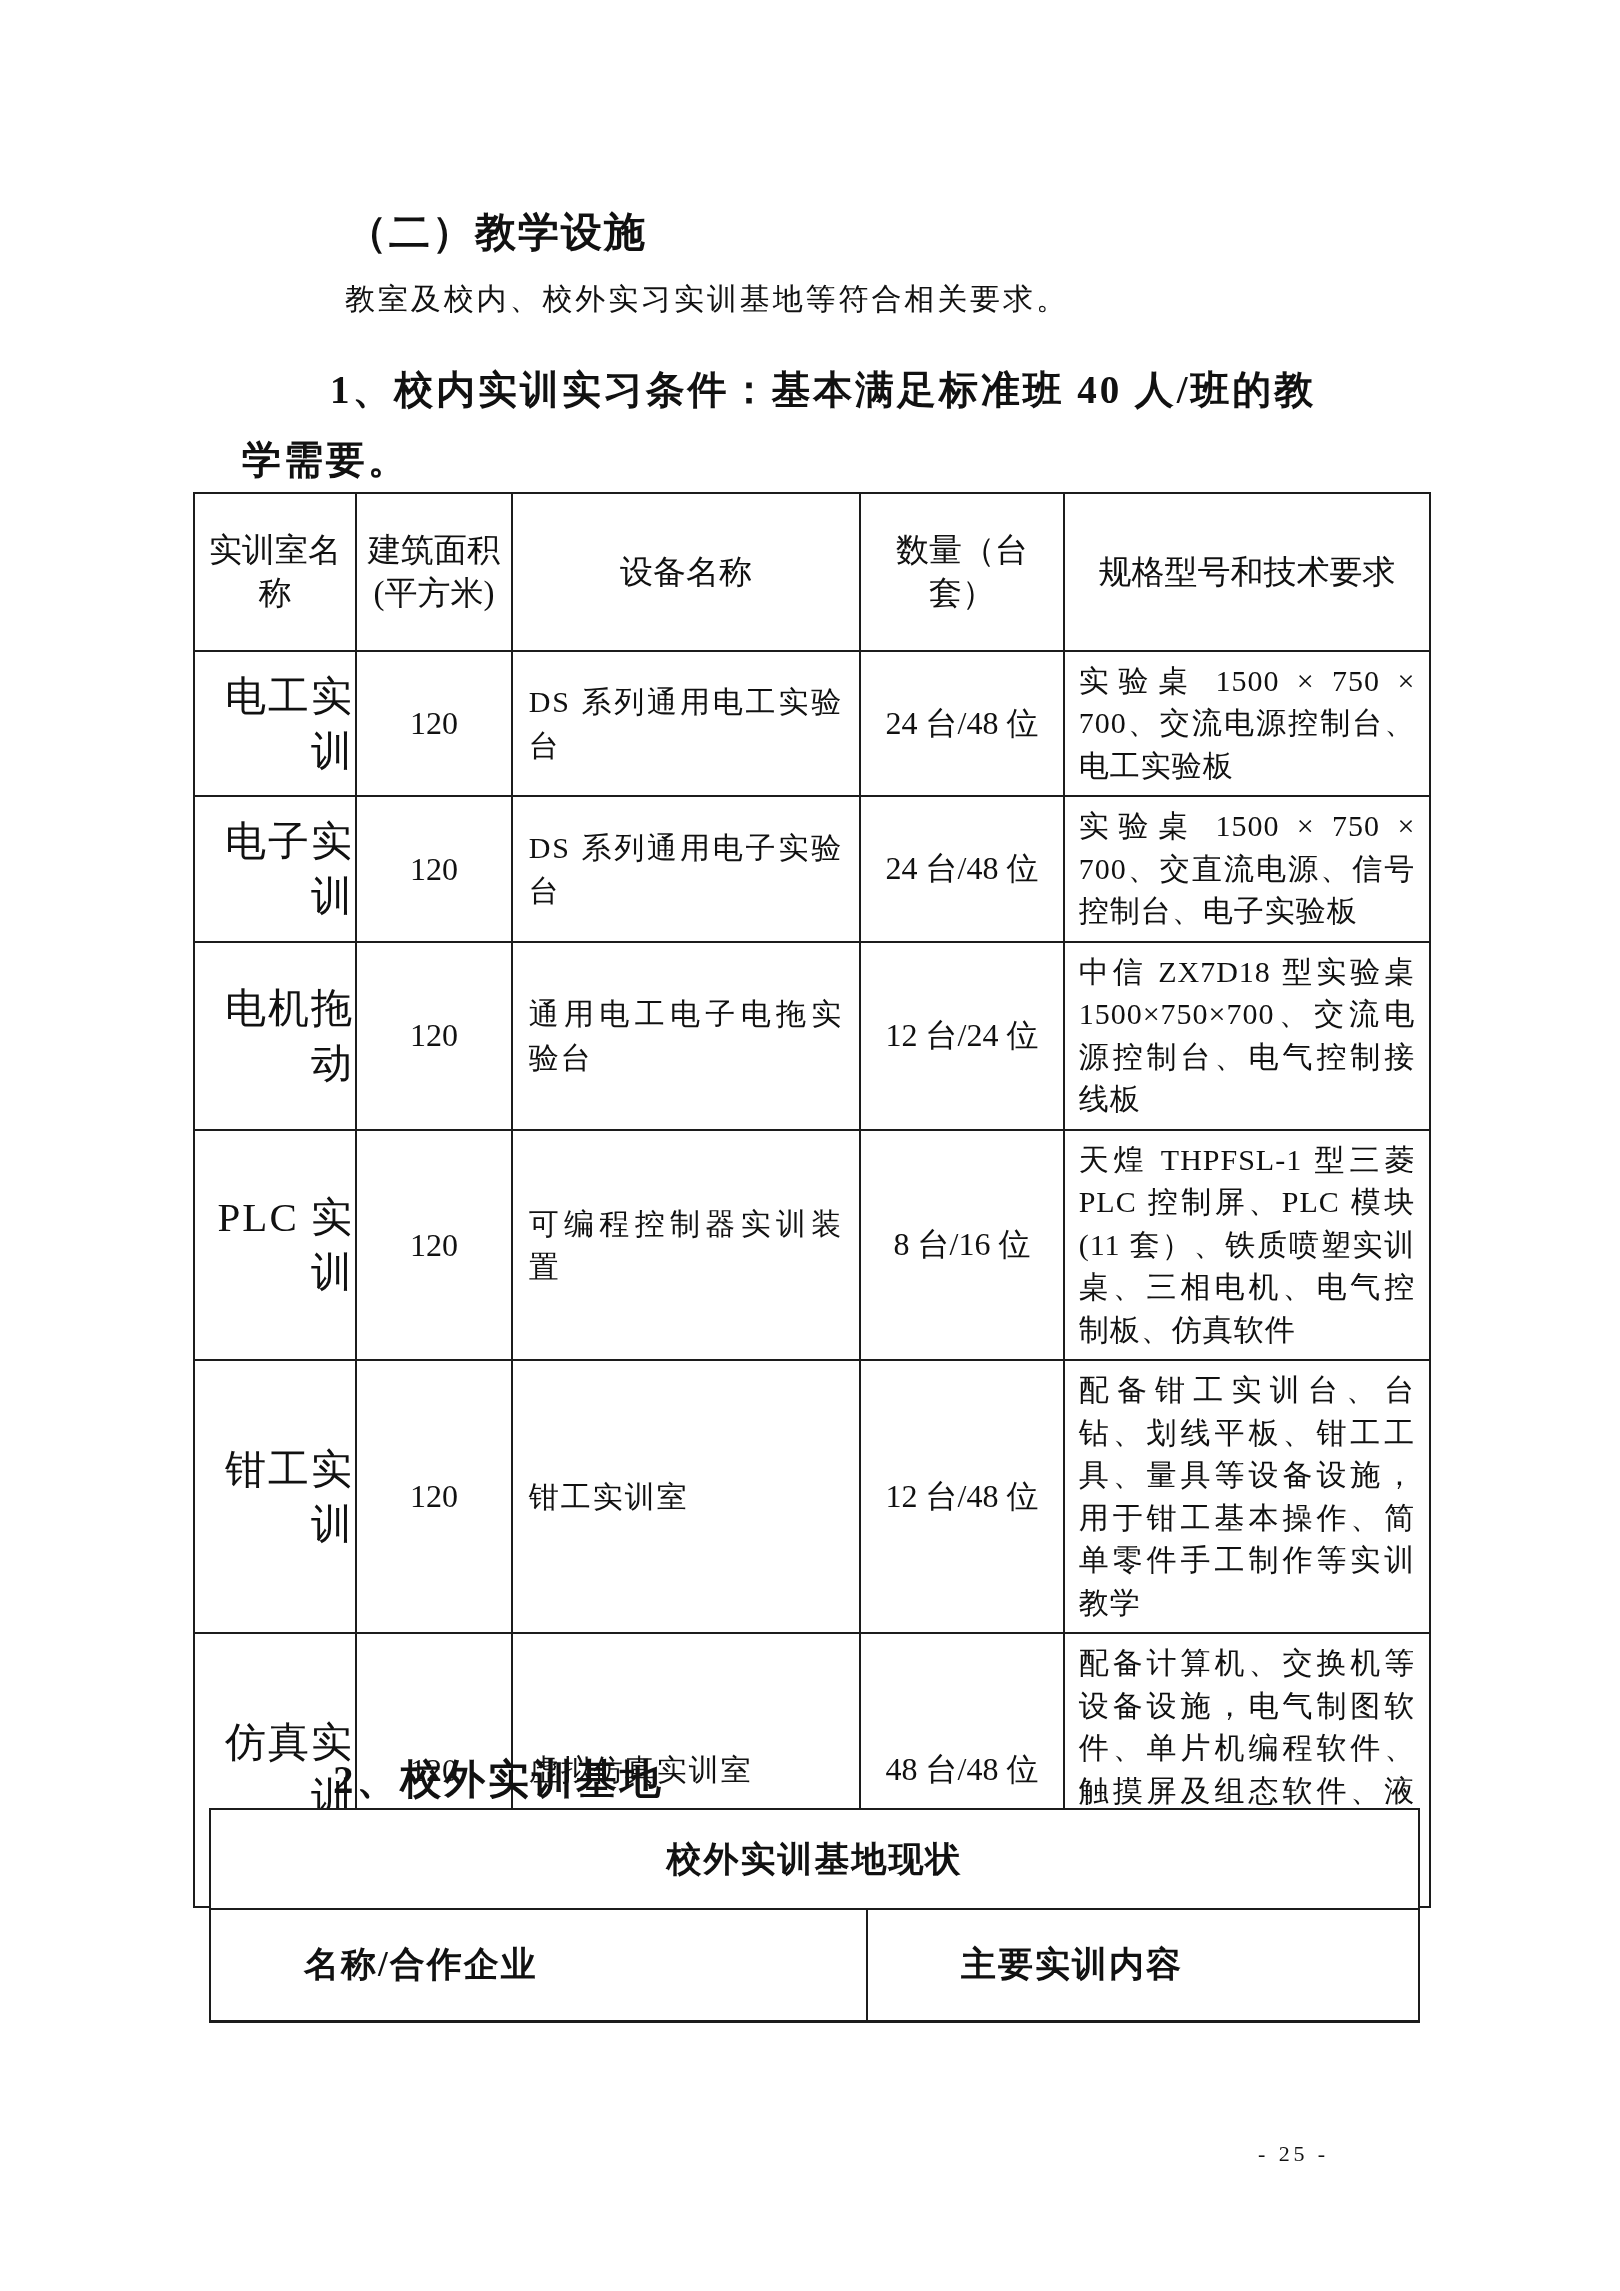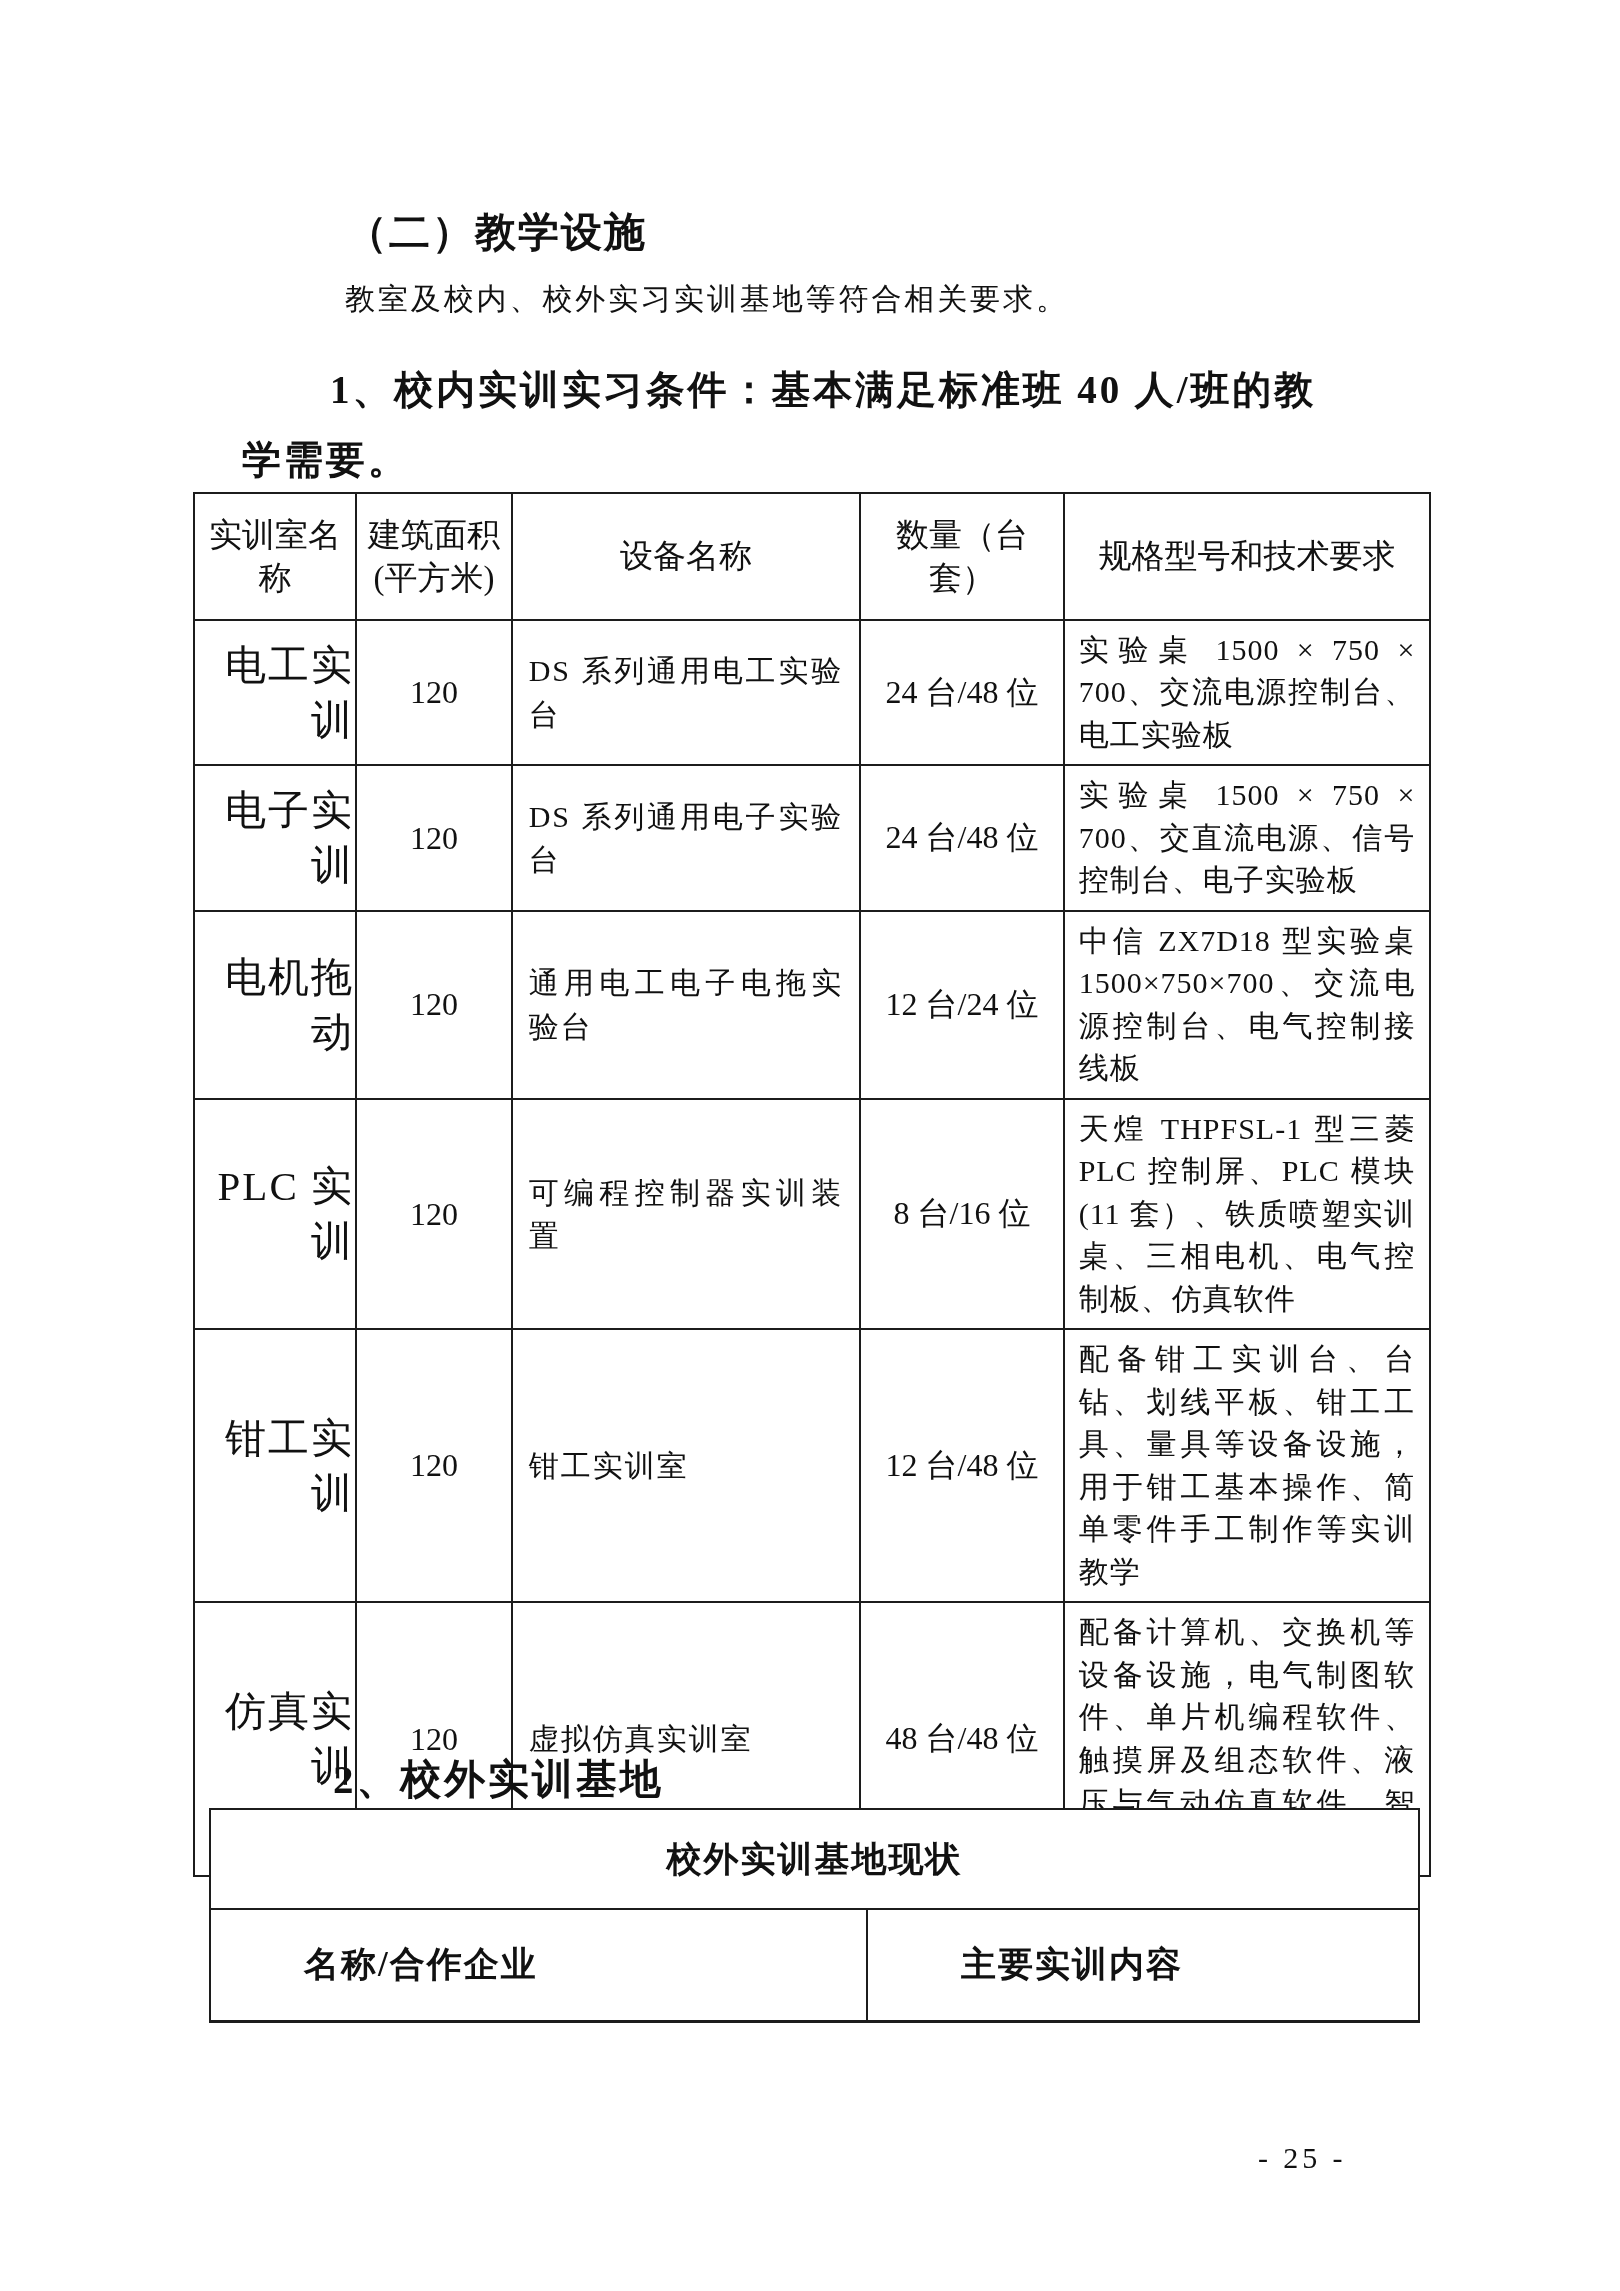--- a/index.html
+++ b/index.html
@@ -25,42 +25,42 @@
   }
   .t1 th{font-size:33px;font-weight:bold;text-align:center;line-height:1.3;padding:3.9px 7.8px;}
   .t1 .c-room{font-size:41px;text-align:right;letter-spacing:2px;margin-left:27px;}
   .t1 .c-area{font-size:32px;text-align:center;}
   .t1 .c-device{font-size:30px;text-align:justify;padding:7.8px 15.7px;line-height:1.45;letter-spacing:2px;border-radius:7px;}
   .t1 .c-qty{font-size:32px;text-align:center;padding:3.9px 5.9px;}
   .t1 .c-spec{font-size:30px;text-align:justify;padding:7.8px 13.7px;line-height:1.42;letter-spacing:1px;border-radius:16px;}
   .t2 .t2-title{font-size:35px;font-weight:bold;text-align:center;letter-spacing:2px;}
   .t2 .t2-col{font-size:35px;font-weight:bold;text-align:left;padding-left:93px;letter-spacing:2px;}
   .t2{border-bottom:3.9px solid #1c1c1c;}
-  .page-num{font-size:30px;letter-spacing:3.9px;color:#111;font-family:Liberation Serif, serif;}
+  .page-num{font-size:22px;letter-spacing:3.9px;color:#111;font-family:Liberation Serif, serif;}
 </style>
 </head>
 <body>
 
 <div class="abs h1" style="left:346px;top:209px;">（二）教学设施</div>
 
 <div class="abs body-line" style="left:345px;top:281px;">教室及校内、校外实习实训基地等符合相关要求。</div>
 
 <div class="abs h2" style="left:330px;top:367px;">1、校内实训实习条件：基本满足标准班 40 人/班的教</div>
 <div class="abs h2" style="left:242px;top:437px;">学需要。</div>
 
 <table class="doc t1 abs" style="left:193px;top:492px;width:1235px;">
   <colgroup>
     <col style="width:162px">
       <col style="width:156px">
       <col style="width:348px">
     <col style="width:204px">
       <col style="width:366px">
   </colgroup>
   <tbody>
-      <tr style="height:127px">
+      <tr style="height:158px">
     <th>实训室名称</th>
     <th>建筑面积(平方米)</th>
     <th>设备名称</th>
     <th>数量（台套）</th>
     <th>规格型号和技术要求</th>
   </tr>
   <tr style="height:129px">
     <td class="c-room">电工实训</td>
     <td class="c-area">120</td>
     <td class="c-device">DS 系列通用电工实验台</td>

